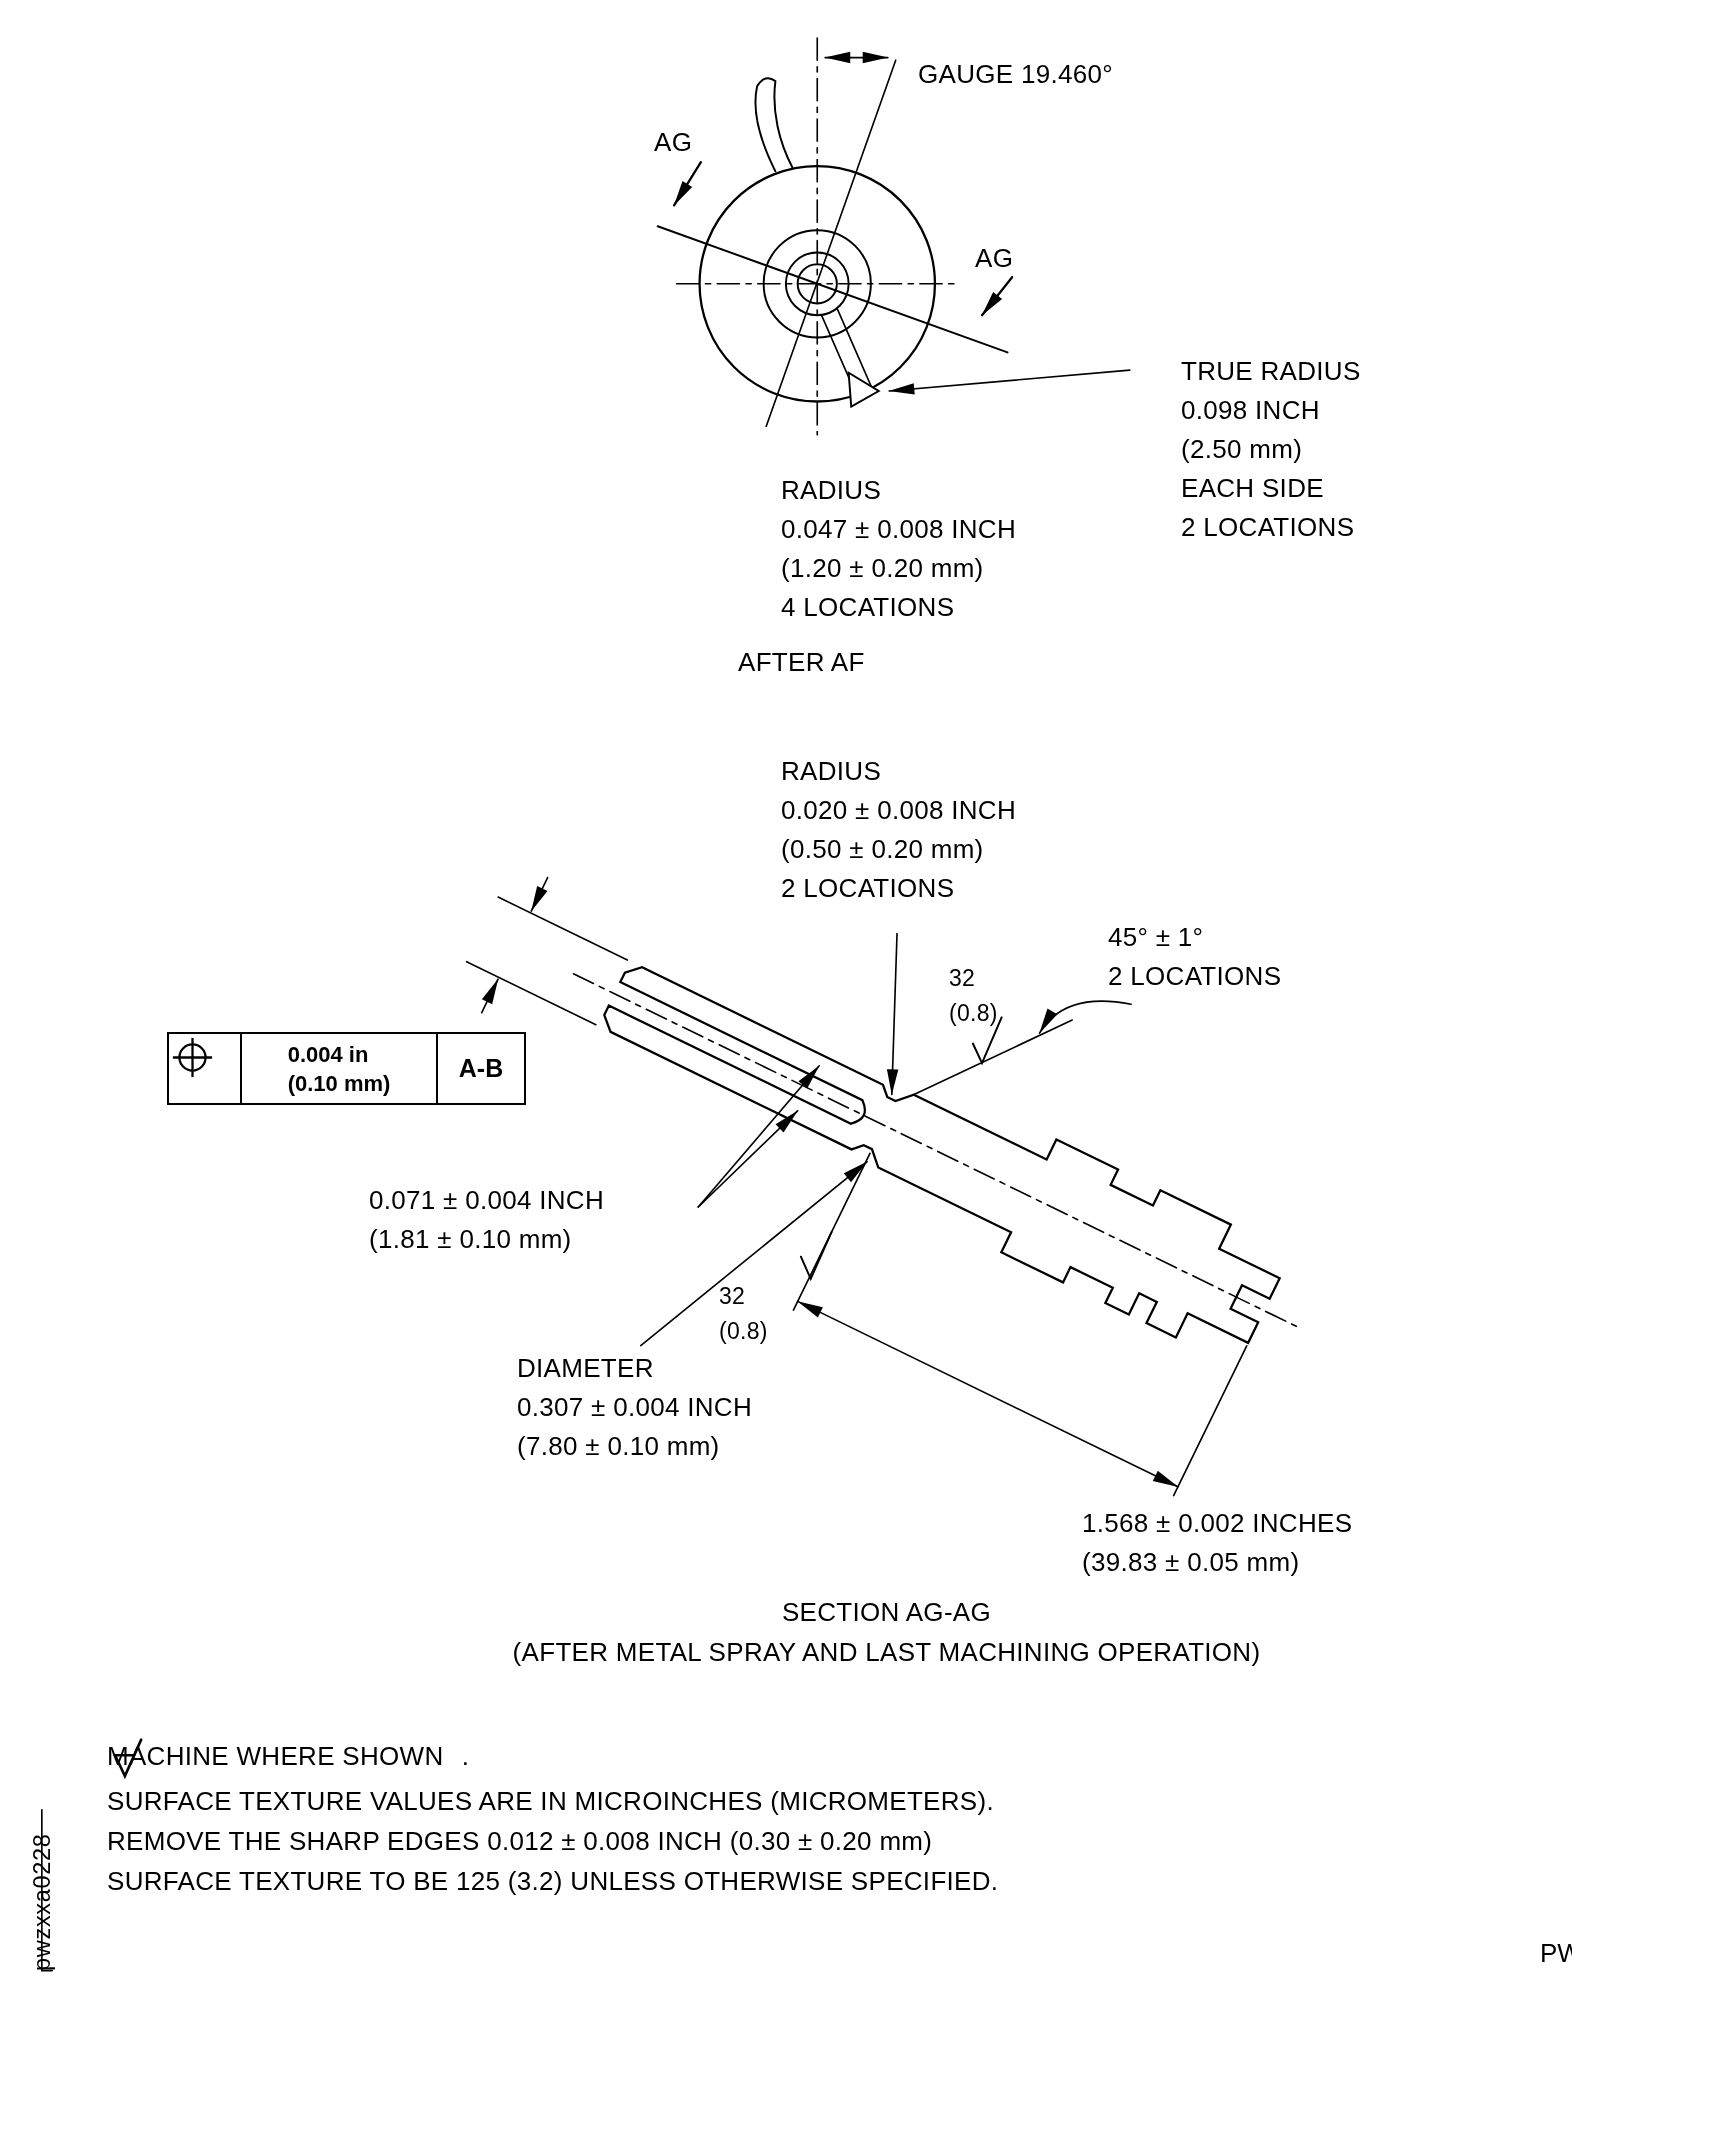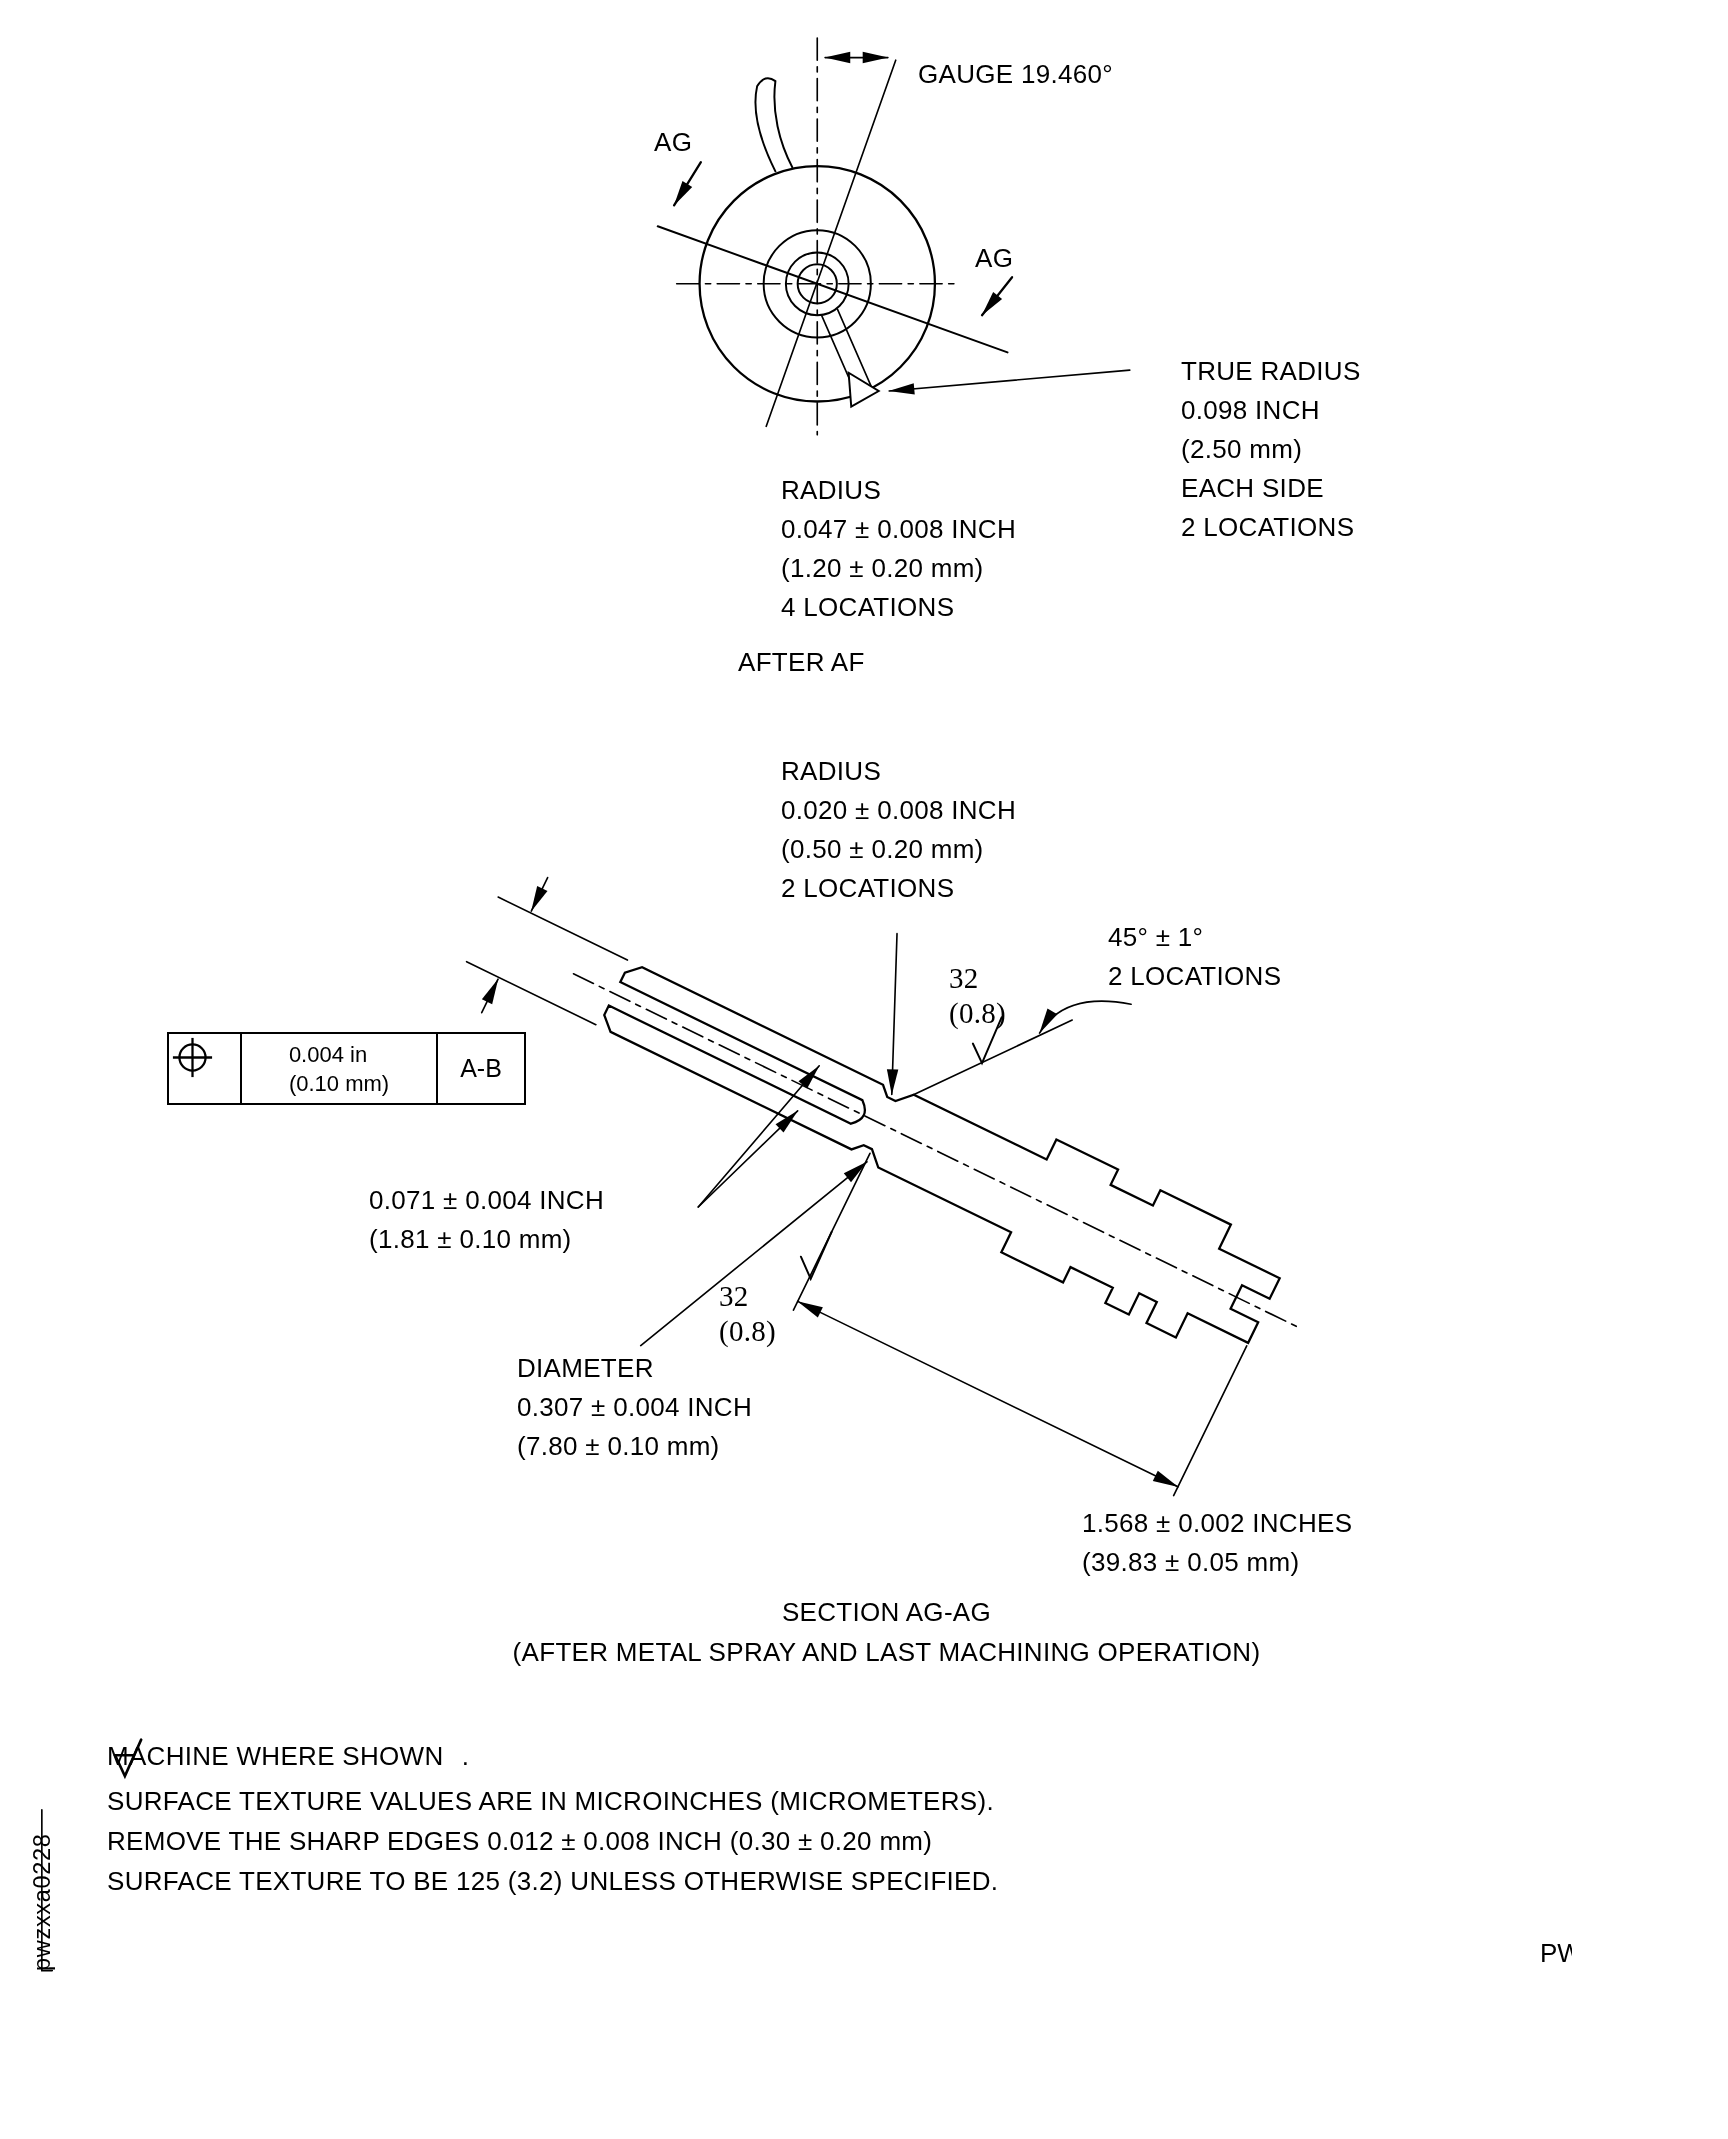--- a/index.html
+++ b/index.html
@@ -12,35 +12,36 @@
     overflow:hidden;
   }
   svg{position:absolute;left:0;top:0;}
   .tblock{
     position:absolute;
     font-size:26px;
     line-height:39px;
     white-space:pre-line;
     letter-spacing:0.3px;
   }
-  .finish{font-size:29px;line-height:35px;font-family:Liberation Serif, serif;}
+  .finish{font-size:23px;line-height:35px;}
   .centered{text-align:center;}
   .fcf{
     position:absolute;
     display:flex;
     border:2px solid #000;
     background:#fff;
     height:73px;
     box-sizing:border-box;
   }
   .fcf-cell{
     display:flex;align-items:center;justify-content:center;
     border-right:2px solid #000;
     box-sizing:border-box;
     padding:0 10px;
+    font-weight:bold;
   }
   .fcf-cell:last-child{border-right:none;}
   .fcf-tol{font-size:22px;line-height:29px;white-space:pre-line;}
   .fcf-datum{font-size:25px;}
   .notes-row{
     position:absolute;
     display:flex;
     align-items:flex-end;
     gap:9.2px;
     font-size:26px;

